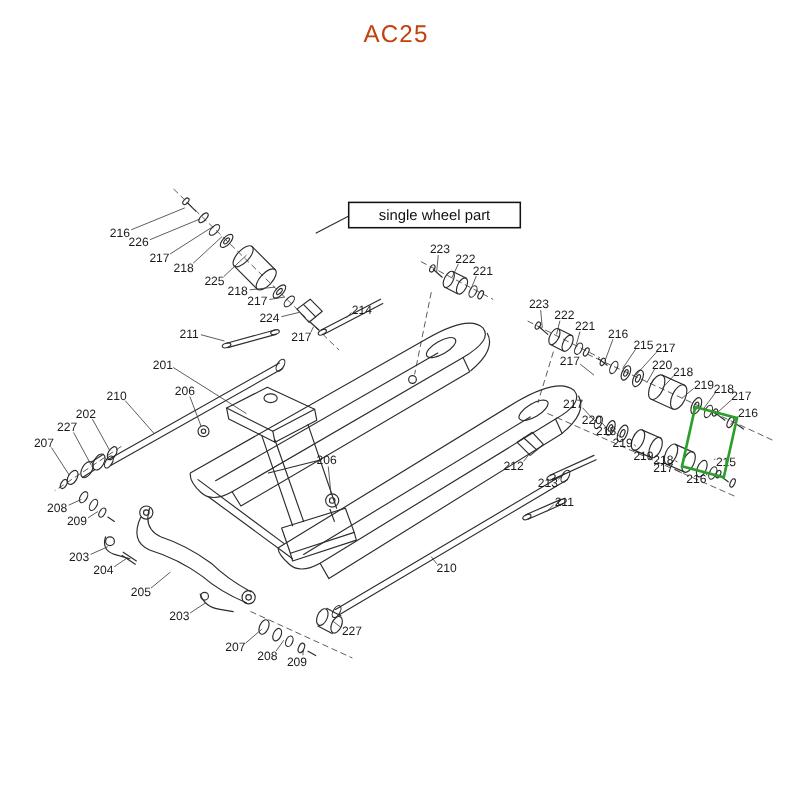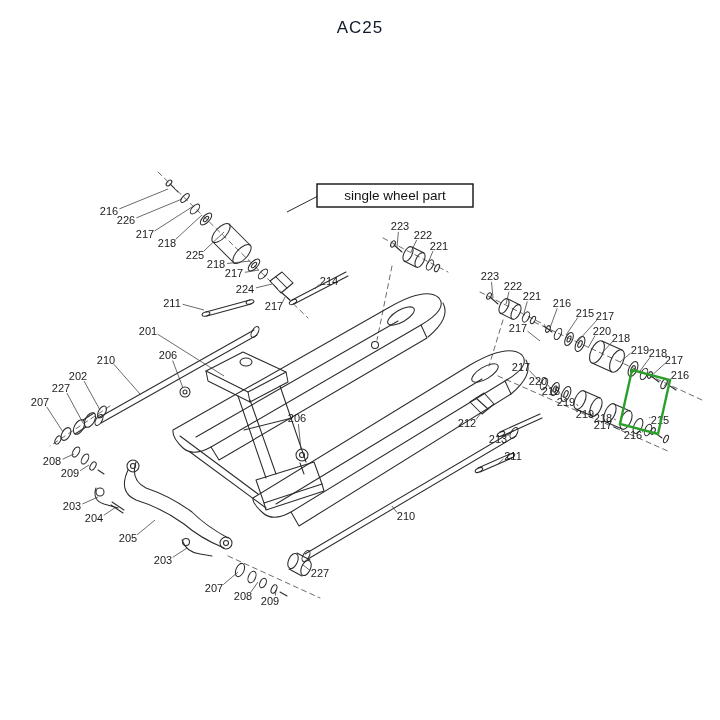--- a/index.html
+++ b/index.html
@@ -1,20 +1,20 @@
 <!DOCTYPE html>
 <html><head>
 <meta charset="utf-8">
 <style>
   html,body{margin:0;padding:0;background:#ffffff;}
   body{width:720px;height:720px;overflow:hidden;position:relative;
        font-family:"Liberation Sans",sans-serif;}
   .stage{position:relative;width:720px;height:720px;}
   .page-title{position:absolute;top:18px;left:0;width:100%;text-align:center;
-       font-size:17px;letter-spacing:1px;color:#0f172a;}
+       font-size:22px;letter-spacing:1px;color:#c2410c;}
   svg{position:absolute;left:0;top:0;}
   .draw path,.draw line,.draw ellipse,.draw circle,.draw polygon{
        stroke:#2c2c2c;fill:none;stroke-width:1.05;stroke-linecap:round;stroke-linejoin:round;}
   .draw .dash{stroke:#5a5a5a;stroke-width:0.9;stroke-dasharray:5 4;}
   #leader-layer line{stroke:#3a3a3a;stroke-width:0.75;}
   #label-layer text{font-family:"Liberation Sans",sans-serif;font-size:11px;
        fill:#1b1b1b;text-anchor:middle;}
   .callout-box{fill:#ffffff;stroke:#111;stroke-width:1.4;}
   .callout-text{font-family:"Liberation Sans",sans-serif;font-size:13.5px;
        fill:#111;text-anchor:middle;}

